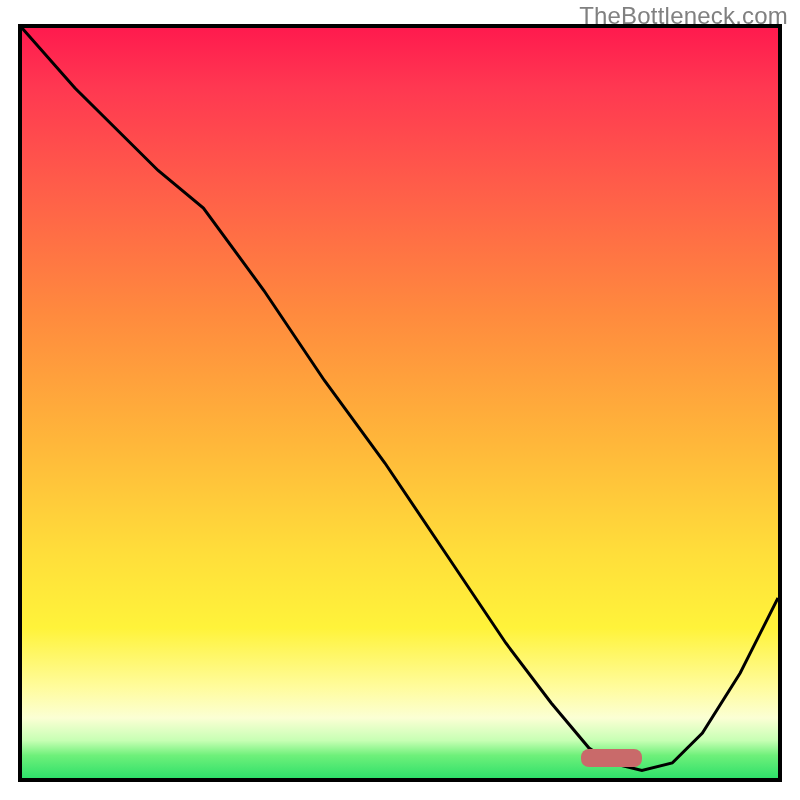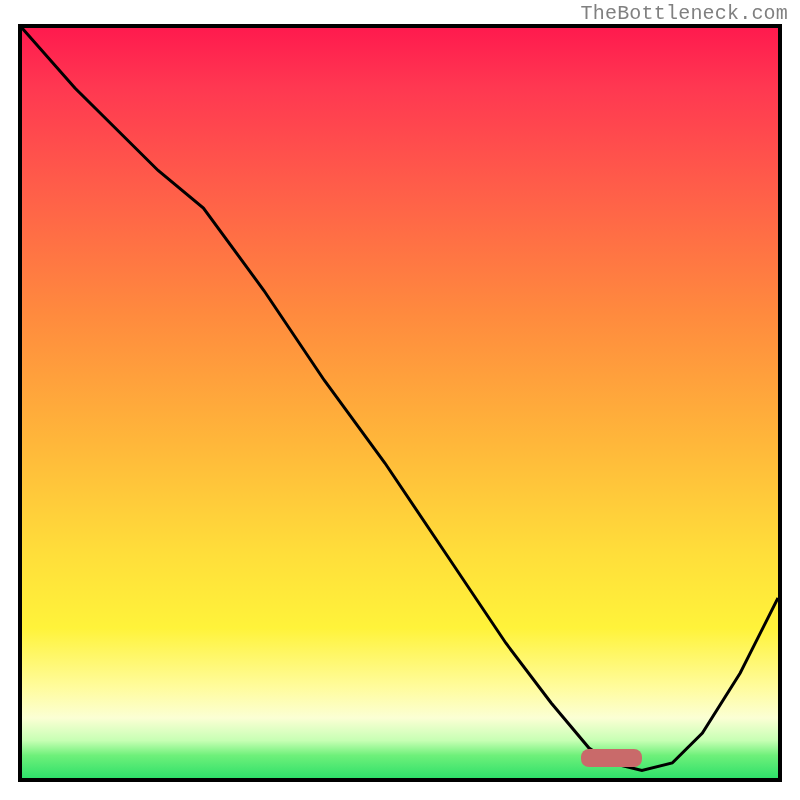--- a/index.html
+++ b/index.html
@@ -13,25 +13,24 @@
   .wrap {
     position: relative;
     width: 800px;
     height: 800px;
   }
   .watermark {
     position: absolute;
     top: 2px;
     right: 12px;
     color: #808080;
-    font-size: 20px;
+    font-size: 24px;
     font-weight: 500;
     z-index: 5;
     letter-spacing: 0.2px;
-    font-family: Liberation Mono, monospace;
   }
   .plot {
     position: absolute;
     left: 18px;
     top: 24px;
     width: 764px;
     height: 758px;
     border: 4px solid #000;
     box-sizing: border-box;
     overflow: hidden;

